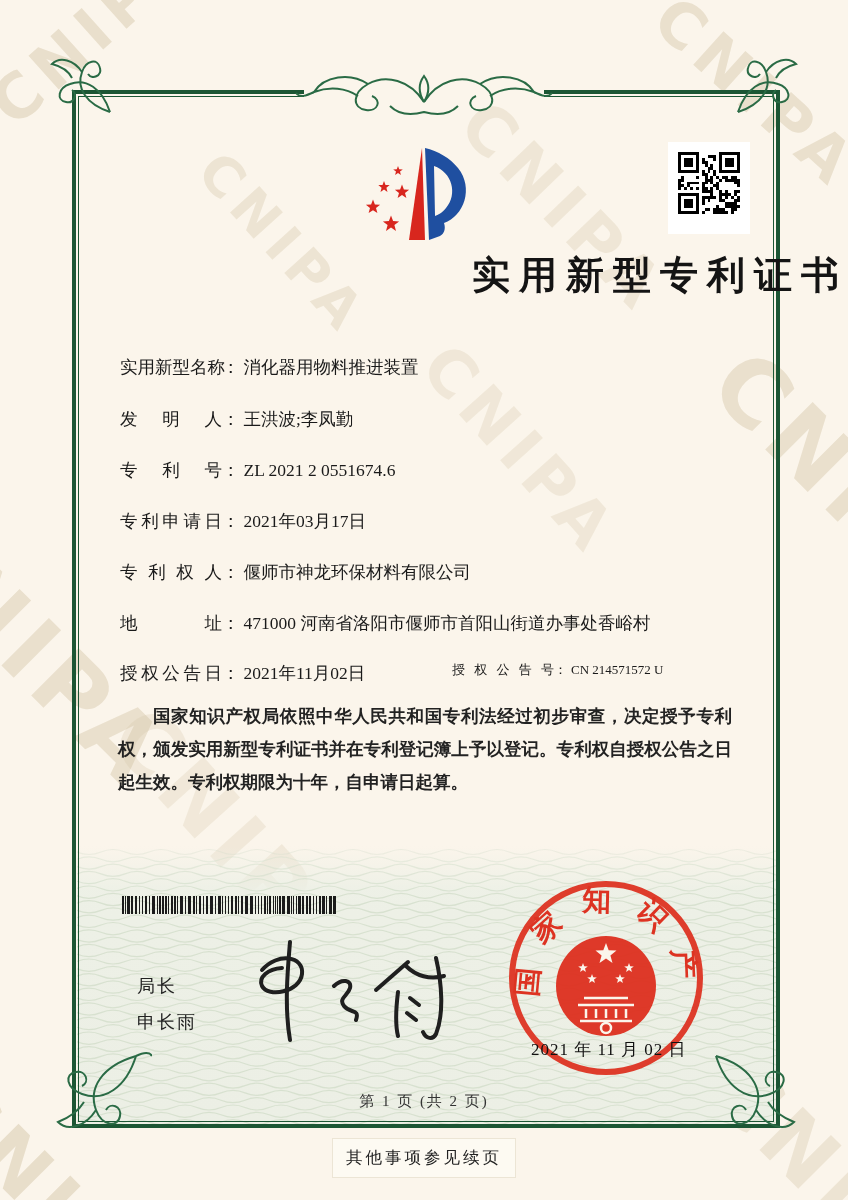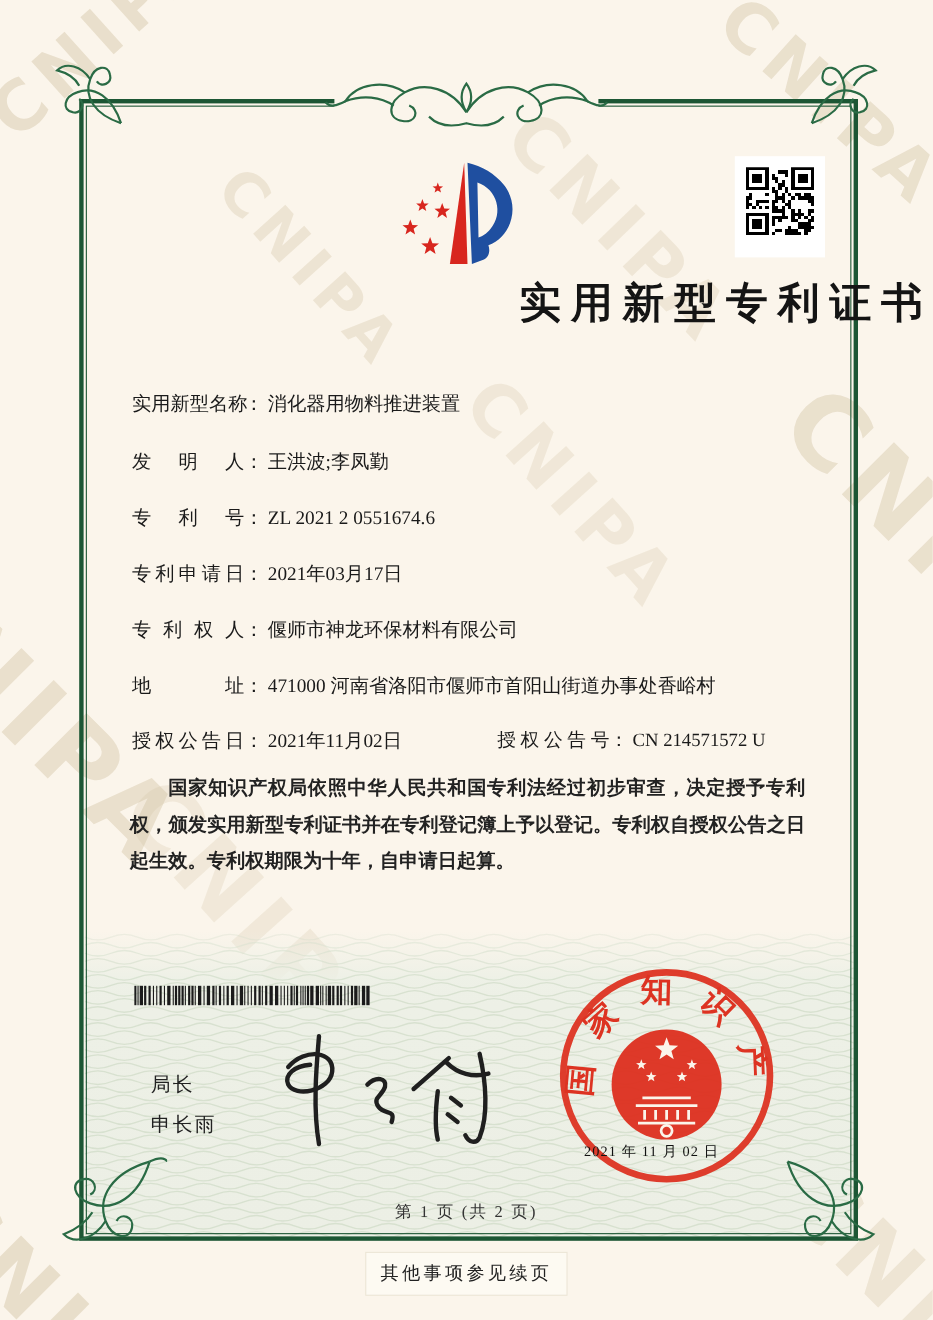--- a/index.html
+++ b/index.html
@@ -15,31 +15,31 @@
   .wm{position:absolute;font-family:"DejaVu Sans","Liberation Sans",sans-serif;font-weight:bold;
       color:#cfbf9e;letter-spacing:8px;transform-origin:0 0;white-space:nowrap;pointer-events:none;}
   .cert-no{position:absolute;left:112px;top:142px;font-size:17px;letter-spacing:3px;}
   .title{position:absolute;left:0;right:0;top:250px;text-align:right;font-size:38px;font-weight:bold;
          letter-spacing:9px;color:#141414;}
   .qr-box{position:absolute;left:668px;top:142px;width:82px;height:92px;background:#ffffff;}
   .qr-box svg{position:absolute;left:10px;top:10px;}
   .field{position:absolute;left:120px;font-size:17.5px;white-space:nowrap;}
   .field .lbl{display:inline-block;width:102px;text-align:justify;text-align-last:justify;}
   .field .val{margin-left:4px;}
-  .field2{position:absolute;left:452px;font-size:17px;white-space:nowrap;}
+  .field2{position:absolute;left:452px;font-size:13px;white-space:nowrap;}
   .field2 .lbl{display:inline-block;width:102px;text-align:justify;text-align-last:justify;}
   .field2 .val{margin-left:4px;}
   .body-text{position:absolute;left:118px;top:700px;width:614px;font-size:17.5px;line-height:33px;
              color:#222;text-align:justify;}
   .body-text p{margin:0;text-indent:2em;font-weight:bold;}
   .barcode{position:absolute;left:122px;top:896px;}
   .sig-label{position:absolute;left:137px;font-size:18px;letter-spacing:2px;color:#222;}
   .signature{position:absolute;left:238px;top:936px;}
   .seal{position:absolute;left:506px;top:878px;}
-  .seal-date{position:absolute;left:531px;top:1038px;font-size:13px;color:#111;letter-spacing:1px;
+  .seal-date{position:absolute;left:531px;top:1038px;font-size:17px;color:#111;letter-spacing:1px;
              white-space:nowrap;}
   .page-footer{position:absolute;left:0;right:0;top:1092px;text-align:center;font-size:15px;color:#333;
                letter-spacing:2px;}
   .bottom-note{position:absolute;left:50%;transform:translateX(-50%);top:1138px;background:#fdfaf2;
                border:1px solid #ece5d5;padding:8px 13px;font-size:16.5px;letter-spacing:3px;color:#222;}
   .ornament{position:absolute;pointer-events:none;}
 </style>
 </head>
 <body>
 

